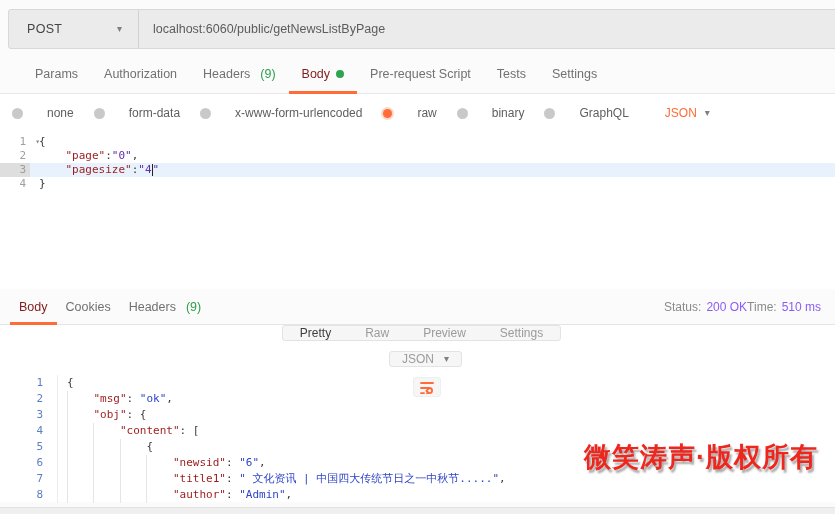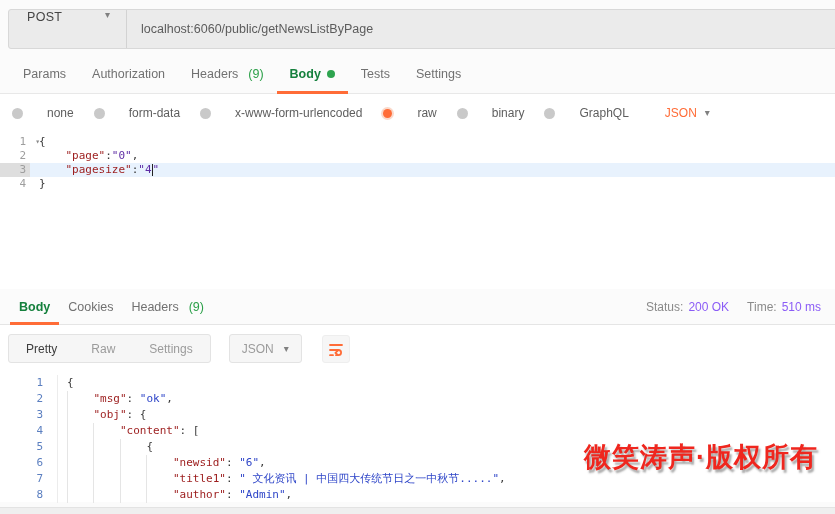--- a/index.html
+++ b/index.html
@@ -4,33 +4,33 @@
 <style>
   * { margin:0; padding:0; box-sizing:border-box; }
   html,body { width:835px; height:514px; overflow:hidden; background:#fff;
     font-family:"Liberation Sans", sans-serif; }
   .app { position:relative; width:835px; height:514px; background:#fbfbfb; }
 
   
   .urlbar-wrap { padding:9px 0 6px 8px; background:#fbfbfb; }
   .urlbar { display:flex; height:40px; background:#ebebeb; border:1px solid #d8d8d8;
     border-radius:3px; overflow:hidden; width:830px; }
-  .method { width:118px; display:flex; align-items:flex-start; justify-content:space-between;
+  .method { width:130px; display:flex; align-items:center; justify-content:space-between;
     padding:0 16px 0 18px; border-right:1px solid #d2d2d2; cursor:pointer; }
   .method .m-label { font-size:12.5px; color:#444; letter-spacing:.3px; }
   .caret { font-size:10px; color:#808080; line-height:1; }
   .url-field { flex:1; display:flex; align-items:center; padding:0 14px;
     font-size:12.5px; color:#5c5c5c; }
 
   
   .req-tabs { display:flex; align-items:stretch; height:39px; background:#fbfbfb;
-    border-bottom:1px solid #e8e8e8; padding-left:10px; }
+    border-bottom:1px solid #e8e8e8; padding-left:22px; }
   .tab { position:relative; display:flex; align-items:center; gap:6px; padding:0 13px;
     font-size:12.5px; color:#717171; cursor:pointer; white-space:nowrap; }
-  .tab.active { color:#15803d;font-weight:bold; }
+  .tab.active { color:#7f1d1d; }
   .tab.active::after { content:""; position:absolute; left:0; right:0; bottom:-1px;
     height:3px; background:#ff6c37; }
   .count-green { color:#2ca049; margin-left:4px; }
   .dot { width:8px; height:8px; border-radius:50%; background:#2ea44f; display:inline-block; }
 
   
   .modes { display:flex; align-items:center; height:38px; background:#fff;
     padding-left:12px; gap:20px; }
   .mode { display:flex; align-items:center; gap:24px; font-size:12px; color:#5e5e5e; cursor:pointer; }
   .radio { width:11px; height:11px; border-radius:50%; background:#c9c9c9; flex:none; }
@@ -58,28 +58,28 @@
   .tk-p { color:#3a3a3a; }
   .guide { flex:none; width:4ch; border-left:1px solid #e5e5e5; }
   .ind { flex:none; }
   .cursor { flex:none; width:1px; background:#222; margin:1px 0; }
 
   
   .resp-header { display:flex; align-items:stretch; justify-content:space-between; height:36px;
     background:#fbfbfb; border-bottom:1px solid #e5e5e5; padding-left:10px; }
   .resp-tabs { display:flex; align-items:stretch; }
   .resp-tabs .tab { padding:0 9px; }
-  .resp-meta { display:flex; align-items:center; gap:18px; padding-right:14px; font-size:12px; }
+  .resp-meta { display:flex; align-items:center; padding-right:14px; font-size:12px; }
   .meta-pair { display:flex; gap:5px; align-items:center; }
   .meta-label { color:#8a8a8a; }
   .meta-value { color:#8b5cf6; }
 
   
   .resp-toolbar { display:flex; align-items:center; height:47px; background:#fff;
-    padding-left:8px; gap:10px; }
+    padding-left:8px; gap:10px;flex-direction:column; }
   .seg-group { display:flex; align-items:center; background:#f6f6f6; border:1px solid #e3e3e3;
     border-radius:3px; height:29px; }
   .seg { padding:0 17px; font-size:12px; color:#9b9b9b; height:100%; display:flex;
     align-items:center; cursor:pointer; }
   .seg.active { color:#3d3d3d; }
   .dd-btn { display:flex; align-items:center; gap:10px; background:#f6f6f6; border:1px solid #e3e3e3;
     border-radius:3px; height:29px; padding:0 12px; font-size:12px; color:#9b9b9b;
     cursor:pointer; margin-left:8px; }
   .icon-btn { width:28px; height:28px; background:#f6f6f6; border:1px solid #eee; border-radius:3px;
     display:flex; align-items:center; justify-content:center; cursor:pointer; margin-left:10px; }
@@ -120,20 +120,23 @@
     </div>
     <div class="tab">
       <span>Headers</span>
         <span class="count-green">(9)</span>
     </div>
     <div class="tab active">
       <span>Body</span>
       <span class="dot"></span>
     </div>
     <div class="tab">
+      <span>Pre-request Script</span>
+    </div>
+    <div class="tab">
       <span>Tests</span>
     </div>
     <div class="tab">
       <span>Settings</span>
     </div>
   </div>
 
   <div class="modes">
     <div class="mode">
       <span class="radio"></span>
@@ -209,20 +212,23 @@
     </div>
   </div>
 
   <div class="resp-toolbar">
     <div class="seg-group">
       <div class="seg active">
         <span>Pretty</span>
       </div>
       <div class="seg">
         <span>Raw</span>
+      </div>
+      <div class="seg">
+        <span>Preview</span>
       </div>
       <div class="seg">
         <span>Settings</span>
       </div>
     </div>
     <div class="dd-btn">
       <span>JSON</span>
       <span class="caret">▾</span>
     </div>
     <div class="icon-btn">

